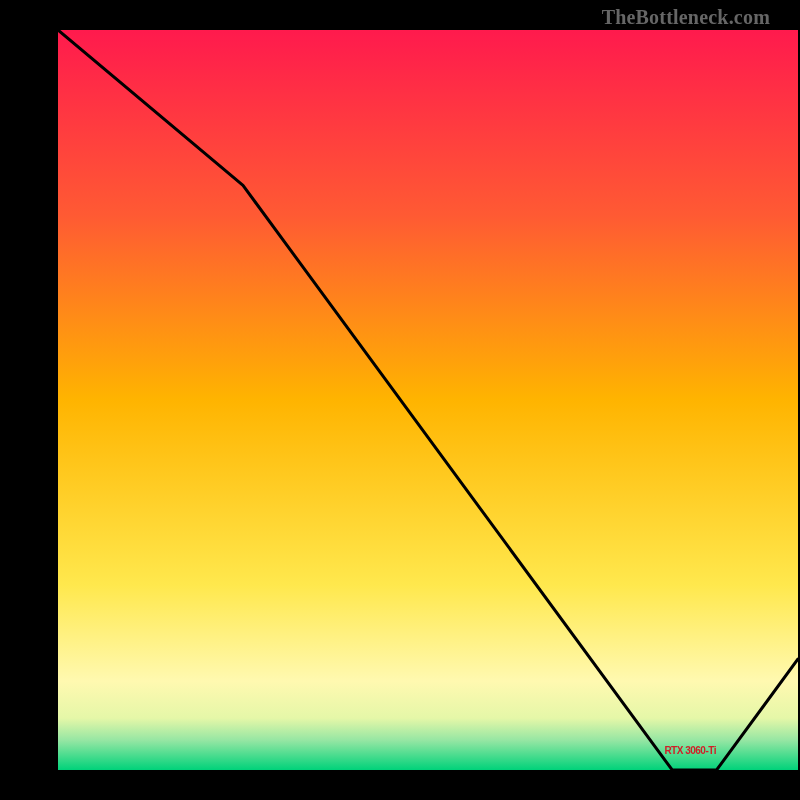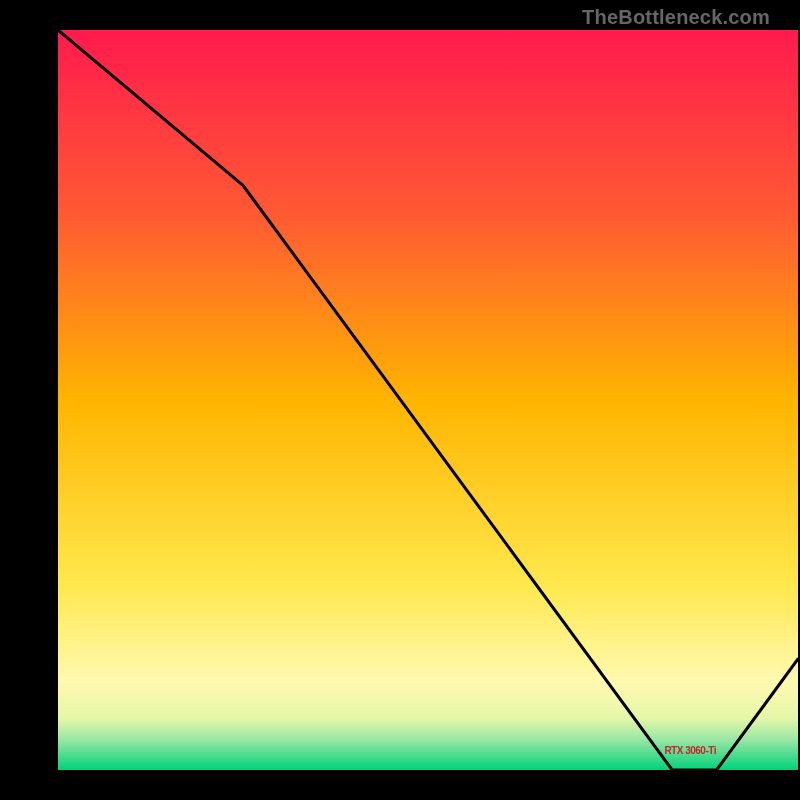--- a/index.html
+++ b/index.html
@@ -18,20 +18,21 @@
     margin-left: 28px;
   }
   .watermark {
     position: absolute;
     top: 6px;
     right: 30px;
     color: #666;
     font-size: 20px;
     font-weight: 600;
     letter-spacing: 0.2px;
+    font-family: Liberation Serif, serif;
   }
   .red-label {
     position: absolute;
     color: #d02028;
     font-size: 10px;
     font-weight: 700;
     letter-spacing: -0.5px;
     white-space: nowrap;
   }
 </style>

